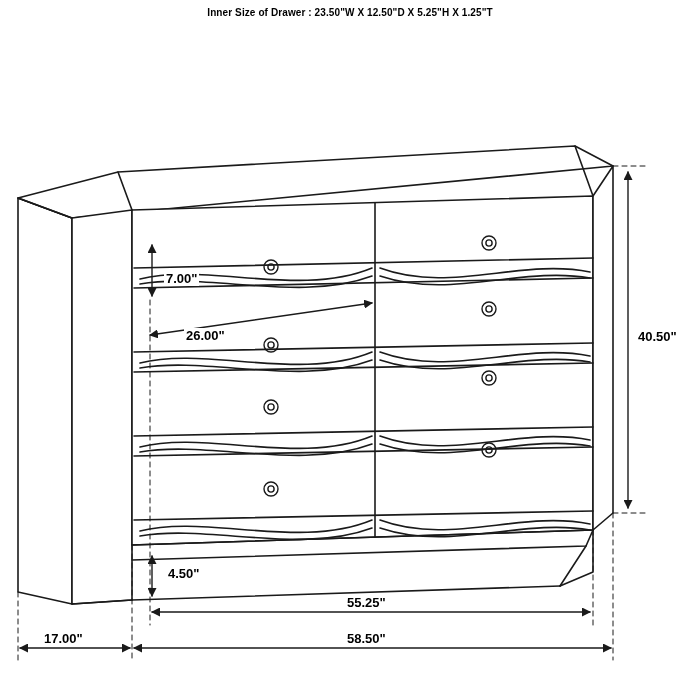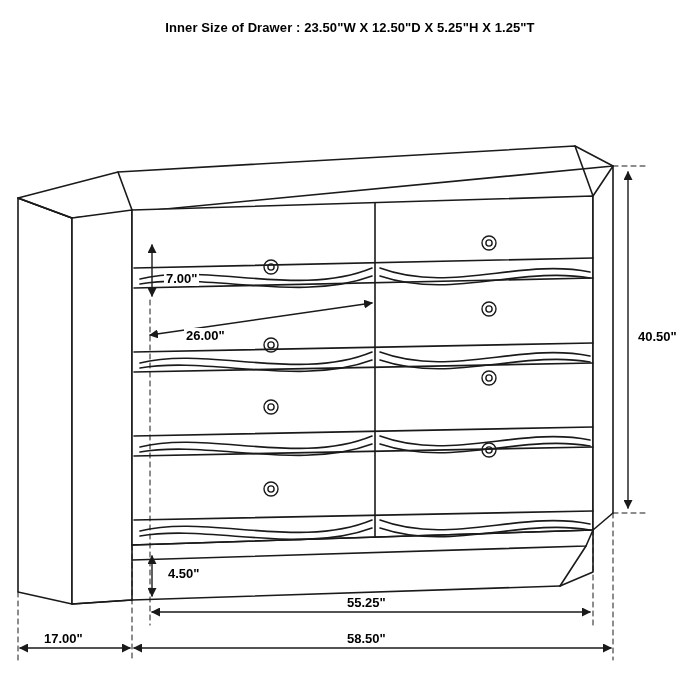--- a/index.html
+++ b/index.html
@@ -15,24 +15,24 @@
     overflow: hidden;
   }
   #stage {
     position: relative;
     width: 700px;
     height: 700px;
   }
   #title {
     position: absolute;
     left: 0;
-    top: 20px;
+    top: 7px;
     width: 700px;
     text-align: center;
-    font-size: 13px;
+    font-size: 10px;
     font-weight: bold;
     color: #000000;
     letter-spacing: 0.1px;
   }
   svg#drawing {
     position: absolute;
     left: 0;
     top: 0;
     width: 700px;
     height: 700px;

